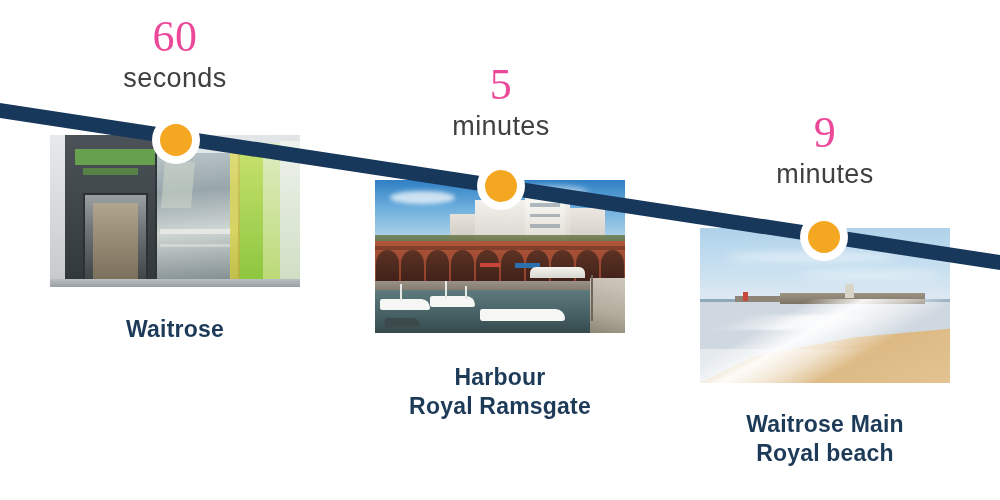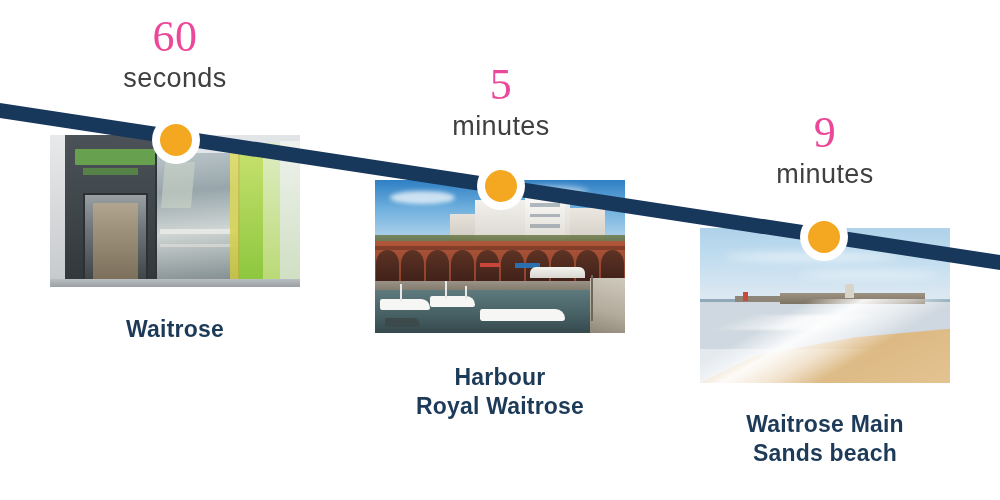--- a/index.html
+++ b/index.html
@@ -291,21 +291,21 @@
     <div class="time-number">9</div>
     <div class="time-unit">minutes</div>
   </div>
 
   <div class="caption" style="left:25px;top:315px;text-align:center;">
     <div>Waitrose</div>
   </div>
 
   <div class="caption" style="left:350px;top:363px;">
     <div>Harbour</div>
-    <div>Royal Waitrose</div>
+    <div>Royal Ramsgate</div>
   </div>
 
   <div class="caption" style="left:675px;top:410px;">
     <div>Waitrose Main</div>
-    <div>Sands beach</div>
+    <div>Royal beach</div>
   </div>
 
 </div>
 
 </body></html>

